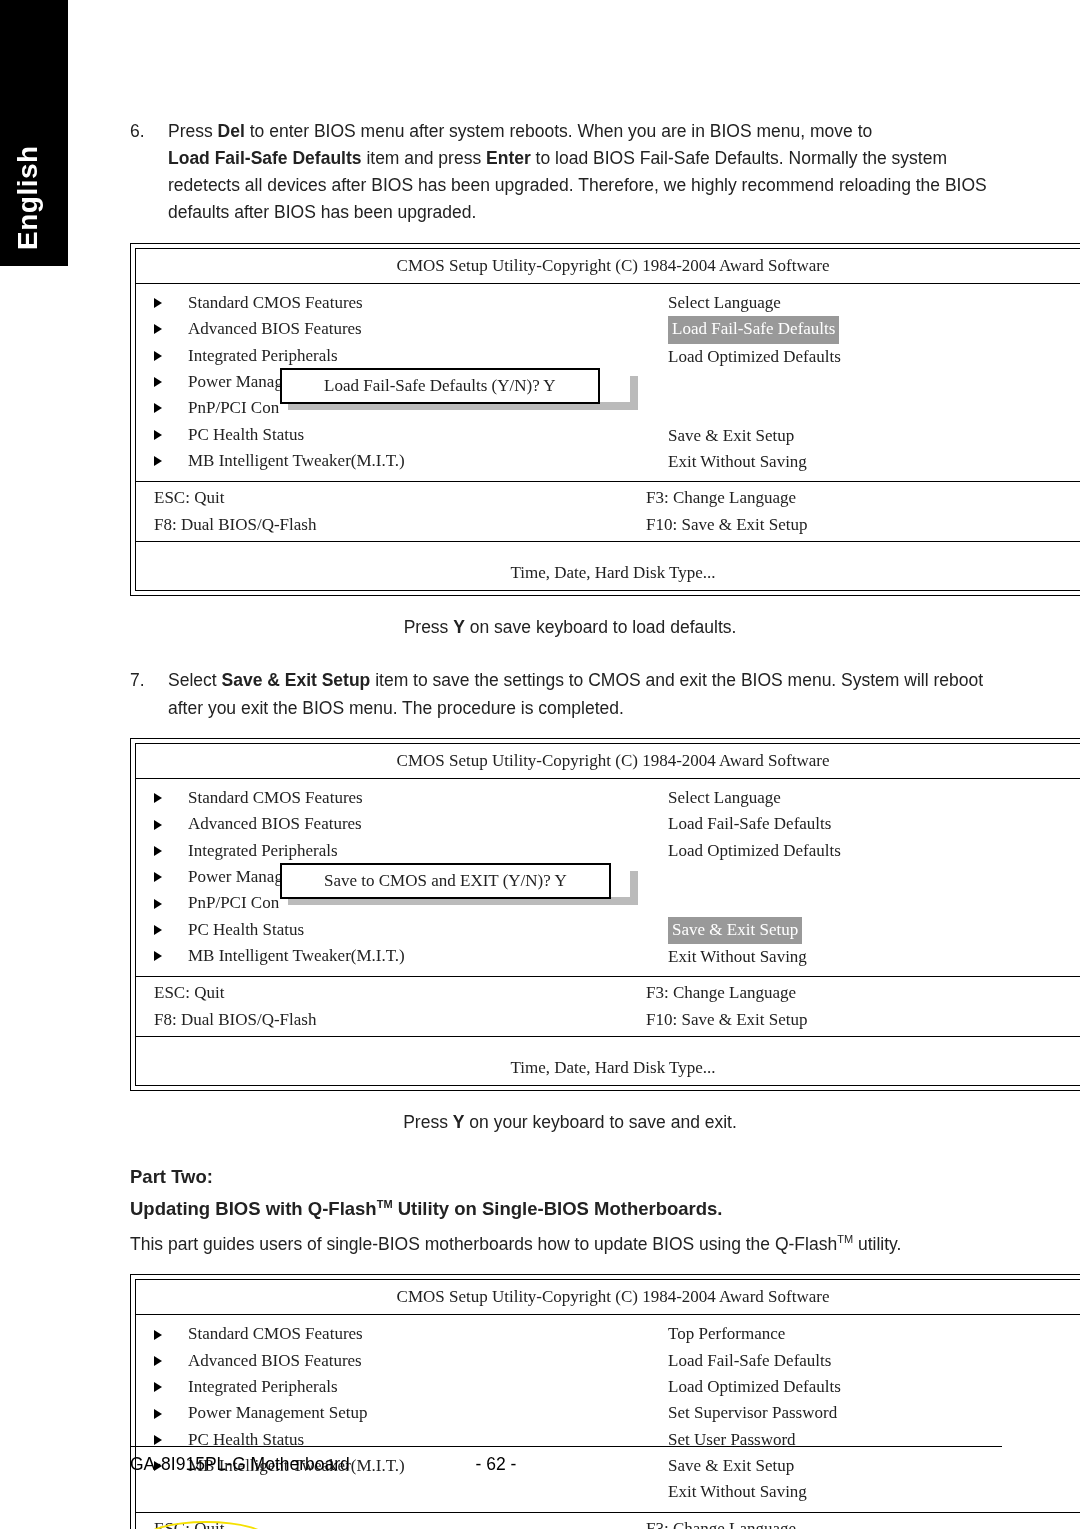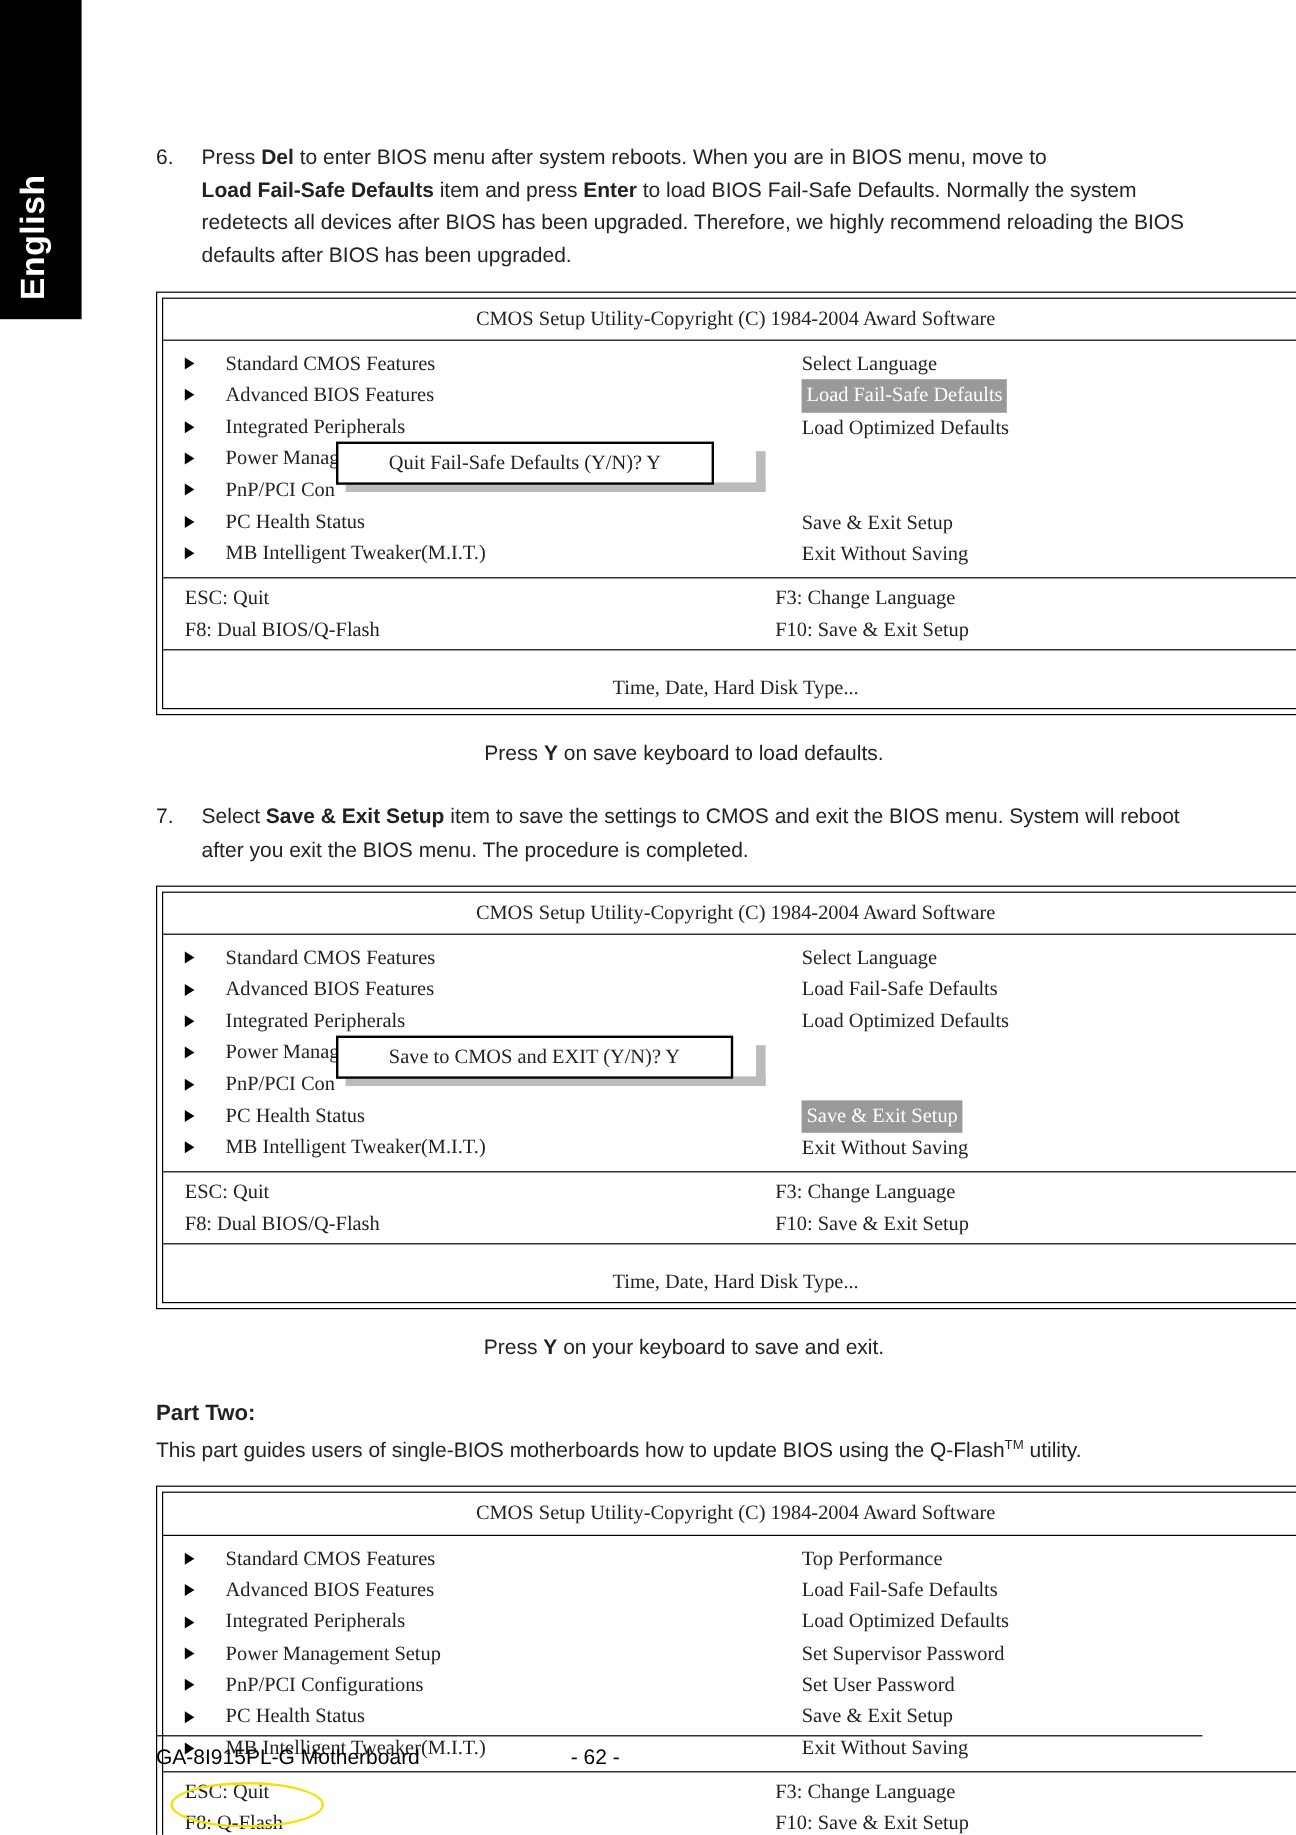--- a/index.html
+++ b/index.html
@@ -228,21 +228,21 @@
             <div>&nbsp;</div>
             <div>&nbsp;</div>
             <div><span>Save &amp; Exit Setup</span></div>
             <div><span>Exit Without Saving</span></div>
           </div>
         </div>
 
         <div class="popup-shadow" style="left:152px; top:118px; width:350px;"></div>
         <div class="popup-shadow-side" style="left:494px; top:92px; height:32px;"></div>
         <div class="popup" style="left:144px; top:84px;">
-          <span>Quit Fail-Safe Defaults (Y/N)? Y</span>
+          <span>Load Fail-Safe Defaults (Y/N)? Y</span>
         </div>
       </div>
       <div class="bios-keys">
         <div>
           <div>ESC: Quit</div>
           <div>F8: Dual BIOS/Q-Flash</div>
         </div>
         <div style="padding-left:66px;">
           <div>F3: Change Language</div>
           <div>F10: Save &amp; Exit Setup</div>
@@ -328,20 +328,23 @@
       </div>
       <div class="bios-help">Time, Date, Hard Disk Type...</div>
     </div>
   </div>
 
   <div class="caption">
     <span>Press </span><b>Y</b><span> on your keyboard to save and exit.</span>
   </div>
 
   <h3 class="part">Part Two:</h3>
+  <h3 class="updating">
+    <span>Updating BIOS with Q-Flash</span><span class="tm">TM</span><span> Utility on Single-BIOS Motherboards.</span>
+  </h3>
   <p class="para">
     <span>This part guides users of single-BIOS motherboards how to update BIOS using the Q-Flash</span><span class="tm">TM</span><span> utility.</span>
   </p>
 
   <div class="bios-box" style="position:relative;">
     <div class="bios-inner">
       <div class="bios-title">CMOS Setup Utility-Copyright (C) 1984-2004 Award Software</div>
       <div class="bios-body">
         <div class="bios-cols">
           <div class="bios-col" style="flex:0 0 56%;">
@@ -353,24 +356,20 @@
                 <span class="tri"></span>
                 <span>Advanced BIOS Features</span>
               </div>
             <div class="bios-menu-row">
                 <span class="tri"></span>
                 <span>Integrated Peripherals</span>
               </div>
             <div class="bios-menu-row">
                 <span class="tri"></span>
                 <span>Power Management Setup</span>
-              </div>
-            <div class="bios-menu-row">
-                <span class="tri"></span>
-                <span>PnP/PCI Configurations</span>
               </div>
             <div class="bios-menu-row">
                 <span class="tri"></span>
                 <span>PC Health Status</span>
               </div>
             <div class="bios-menu-row">
                 <span class="tri"></span>
                 <span>MB Intelligent Tweaker(M.I.T.)</span>
               </div>
           </div>

